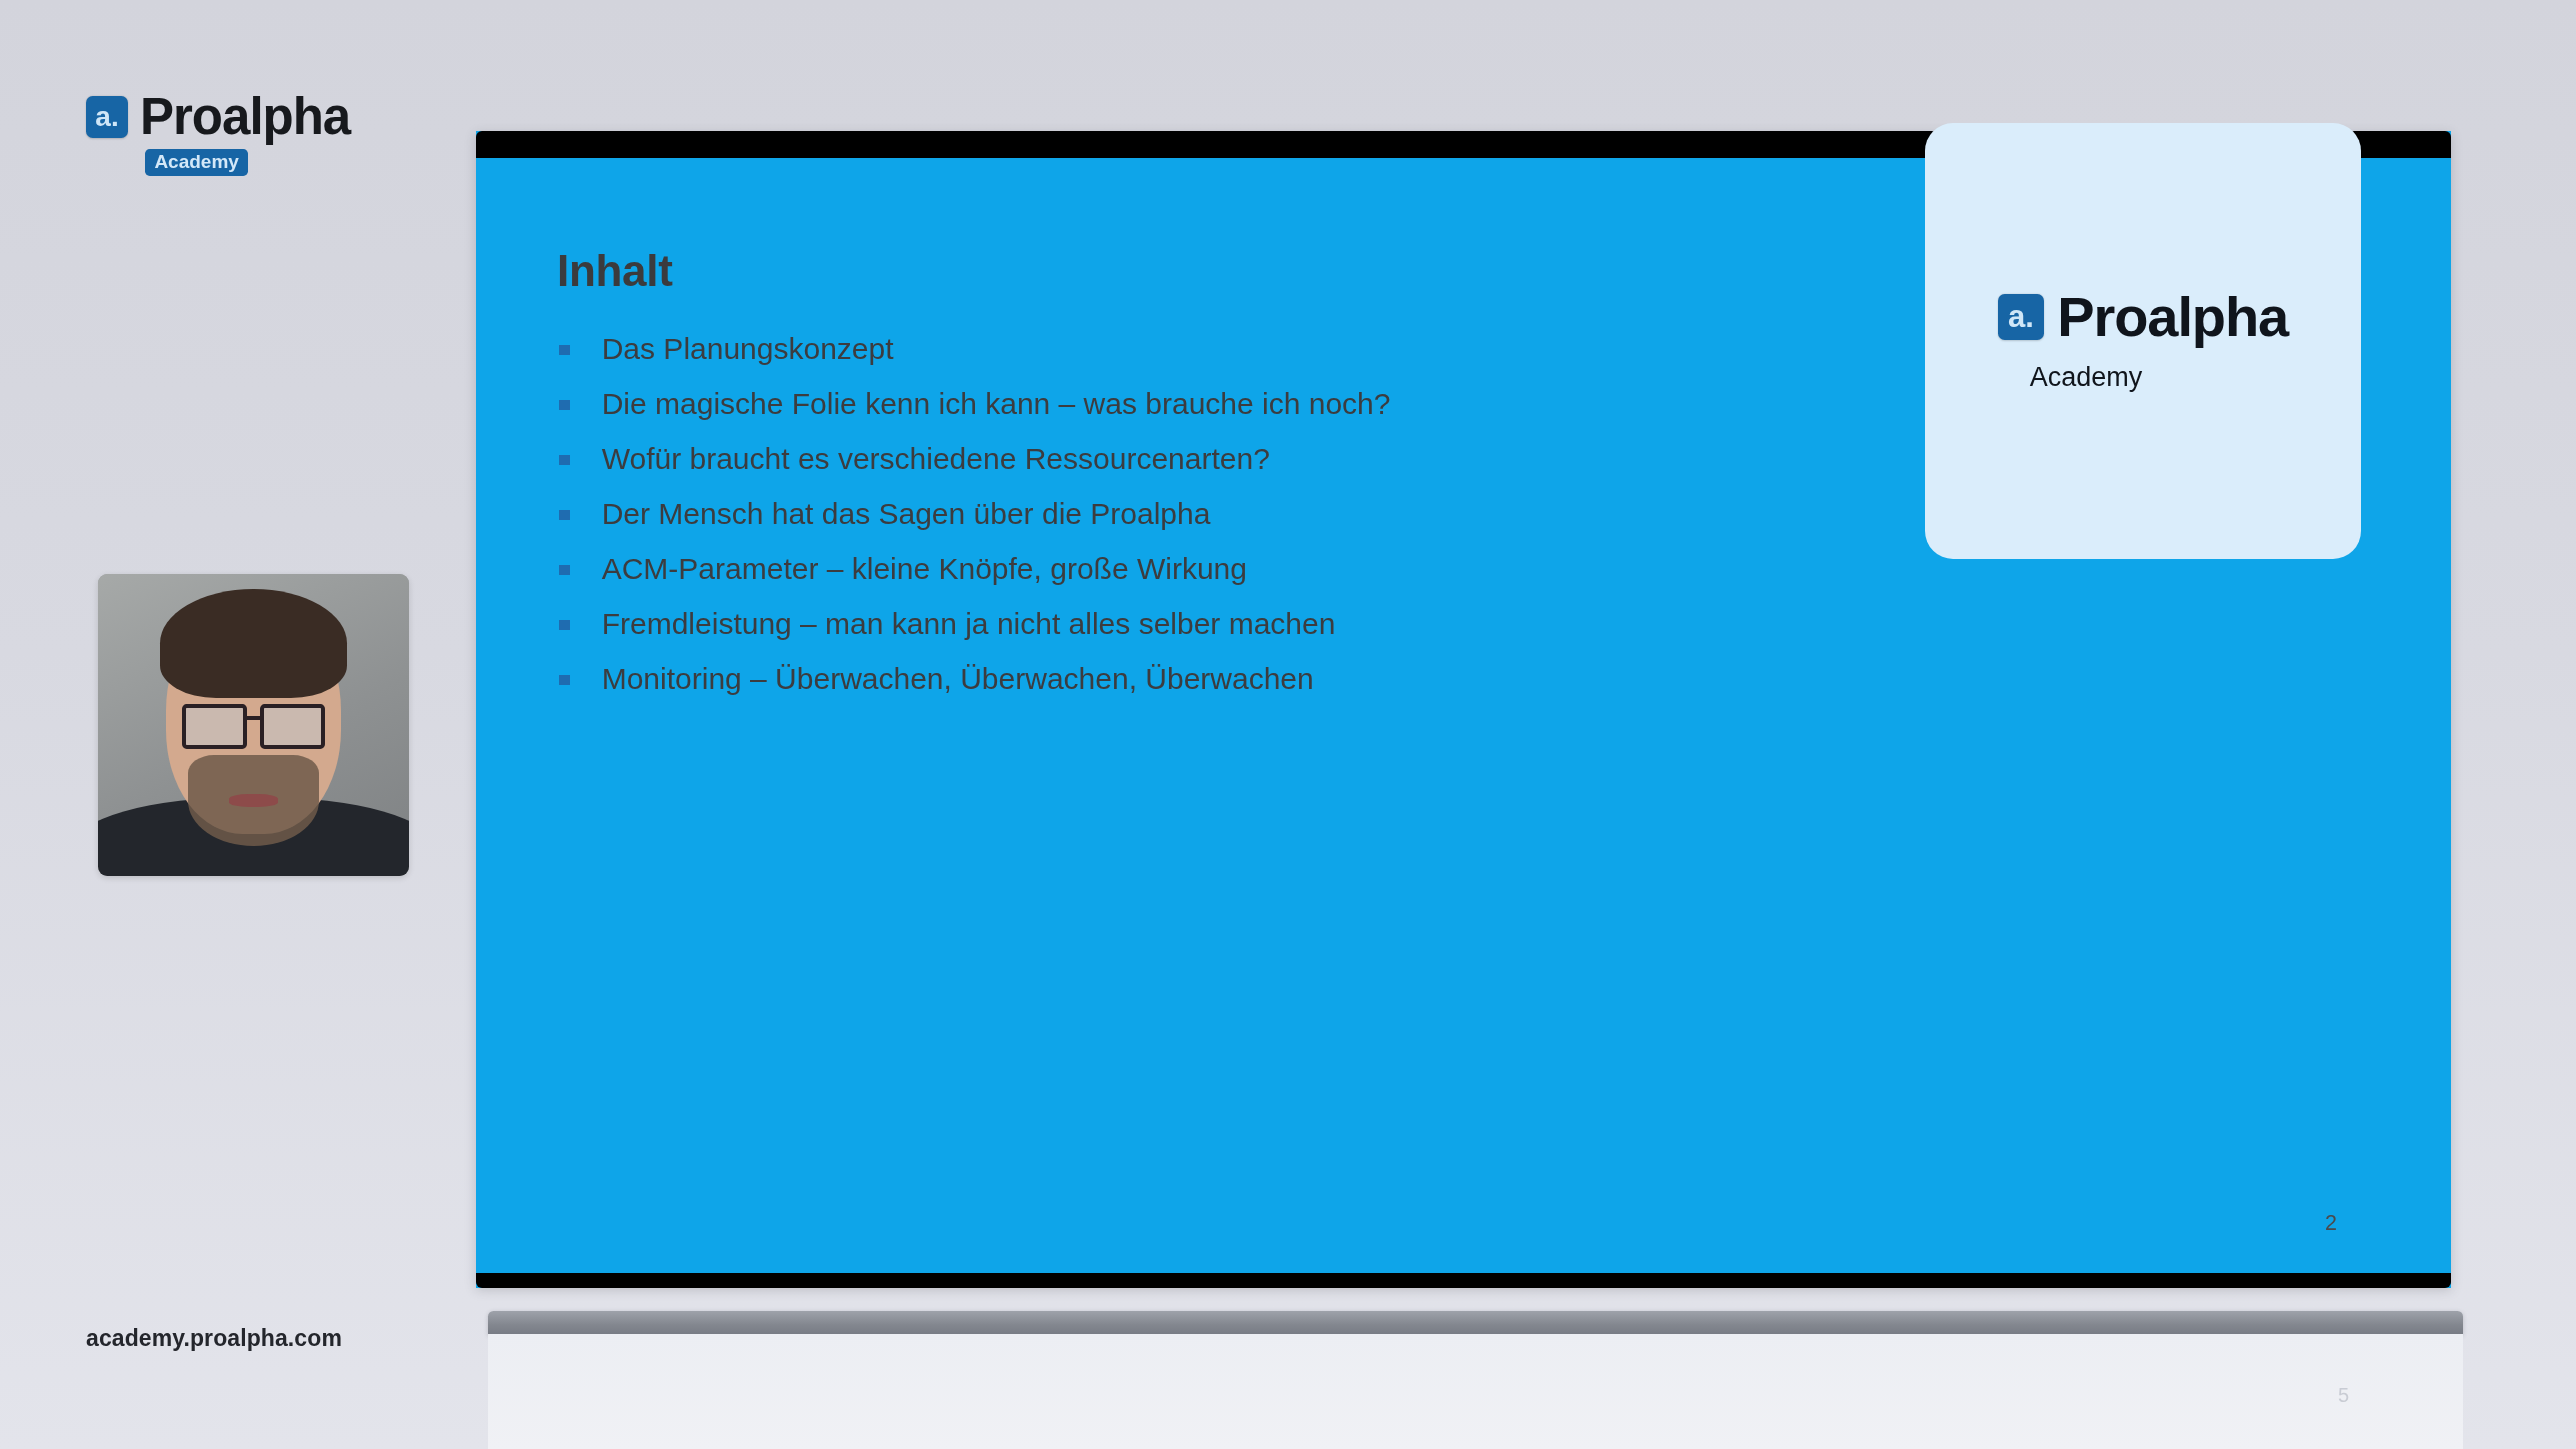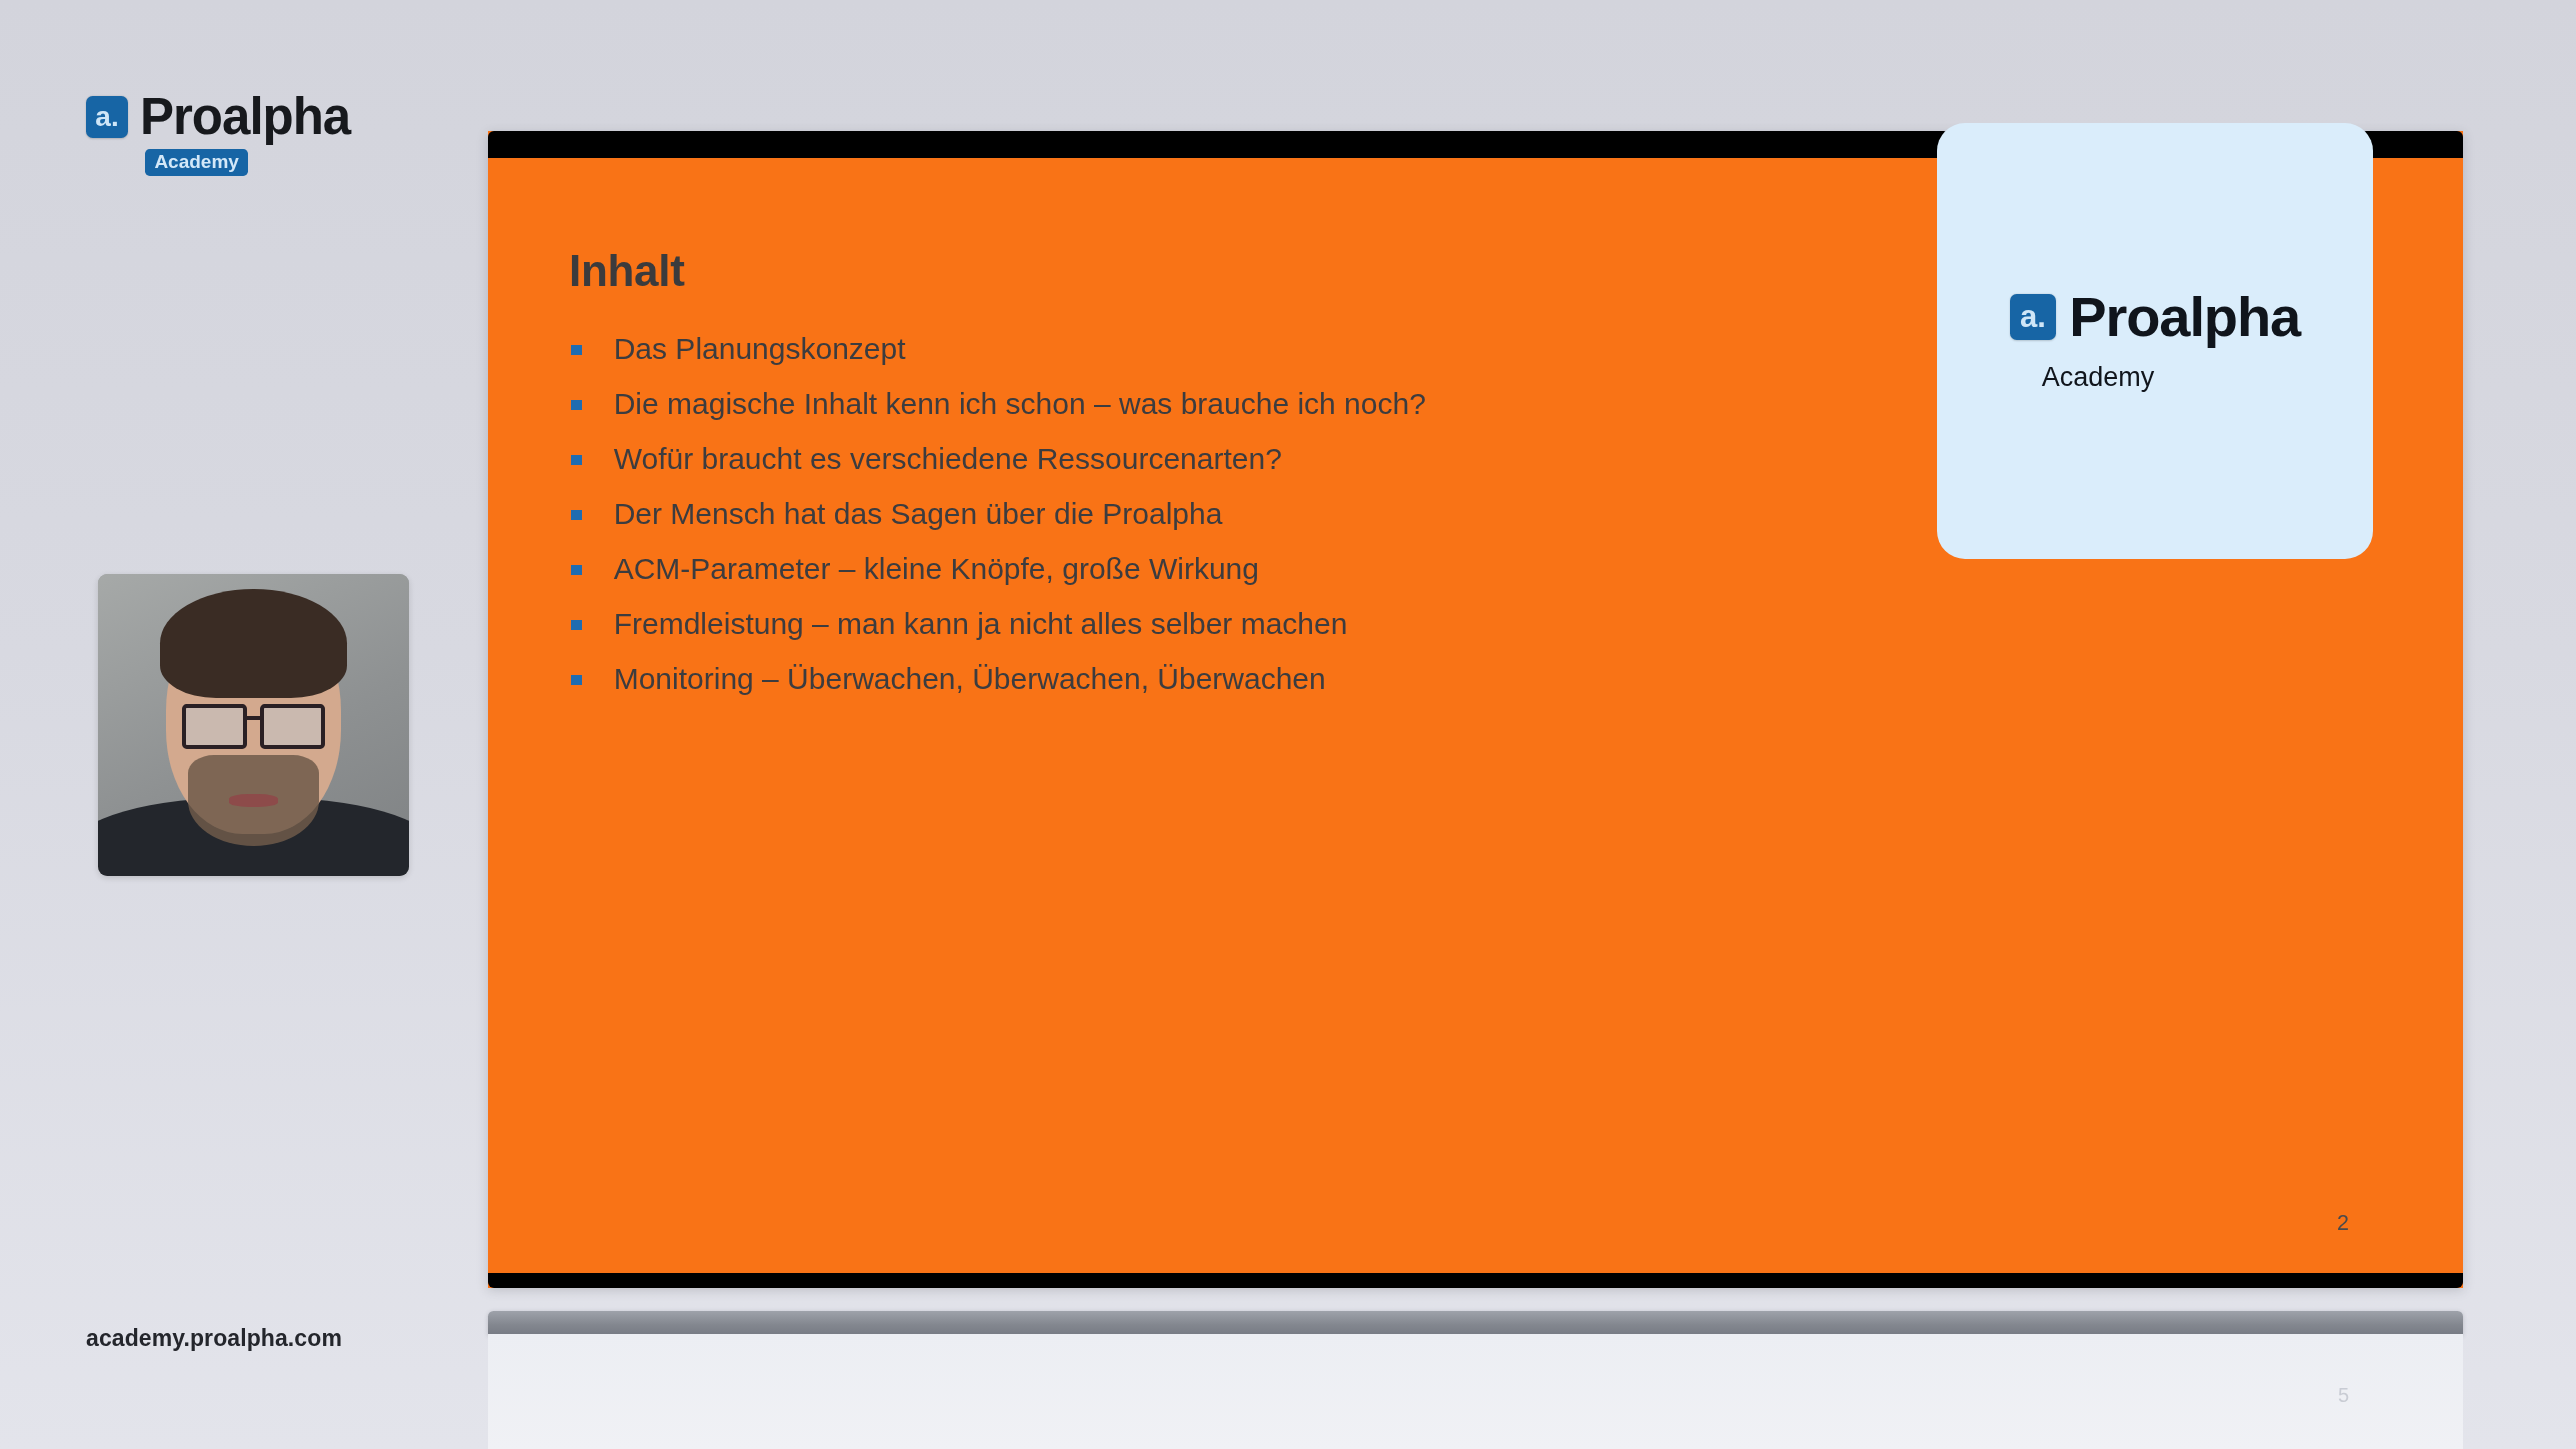--- a/index.html
+++ b/index.html
@@ -94,23 +94,23 @@
 
   #academy-url {
     position:absolute; left:86px; top:1325px;
     font-size:23px; font-weight:700; color:#24262c;
     letter-spacing:0.1px;
     text-align:right;
   }
 
   
   #slide {
-    position:absolute; left:488px; top:131px;
+    position:absolute; left:476px; top:131px;
     width:1975px; height:1157px;
-    background:#f97316;
+    background:#0ea5e9;
     box-shadow:0 3.4px 10.7px rgba(60,62,75,.22);
   }
   #slide-top-bar {
     position:absolute; left:0; top:0; width:100%; height:27px;
     background:#000; border-radius:6px 6px 0 0;
   }
   #slide-bottom-bar {
     position:absolute; left:0; bottom:0; width:100%; height:14.8px;
     background:#000; border-radius:0 0 6px 6px;
   }
@@ -215,21 +215,21 @@
 
   <div id="slide-title">Inhalt</div>
 
   <div id="bullet-list">
     <div class="bullet-row">
       <span class="bullet-marker"></span>
       <span class="bullet-text">Das Planungskonzept</span>
     </div>
     <div class="bullet-row">
       <span class="bullet-marker"></span>
-      <span class="bullet-text">Die magische Inhalt kenn ich schon – was brauche ich noch?</span>
+      <span class="bullet-text">Die magische Folie kenn ich kann – was brauche ich noch?</span>
     </div>
     <div class="bullet-row">
       <span class="bullet-marker"></span>
       <span class="bullet-text">Wofür braucht es verschiedene Ressourcenarten?</span>
     </div>
     <div class="bullet-row">
       <span class="bullet-marker"></span>
       <span class="bullet-text">Der Mensch hat das Sagen über die Proalpha</span>
     </div>
     <div class="bullet-row">

